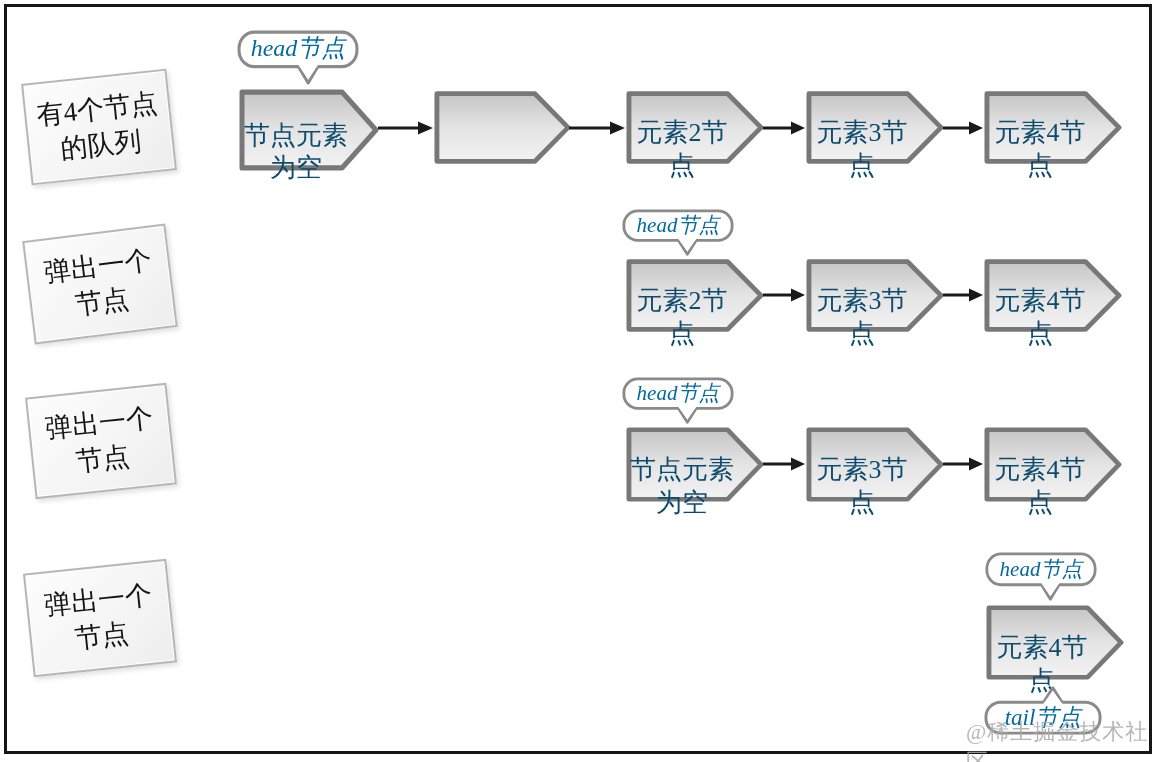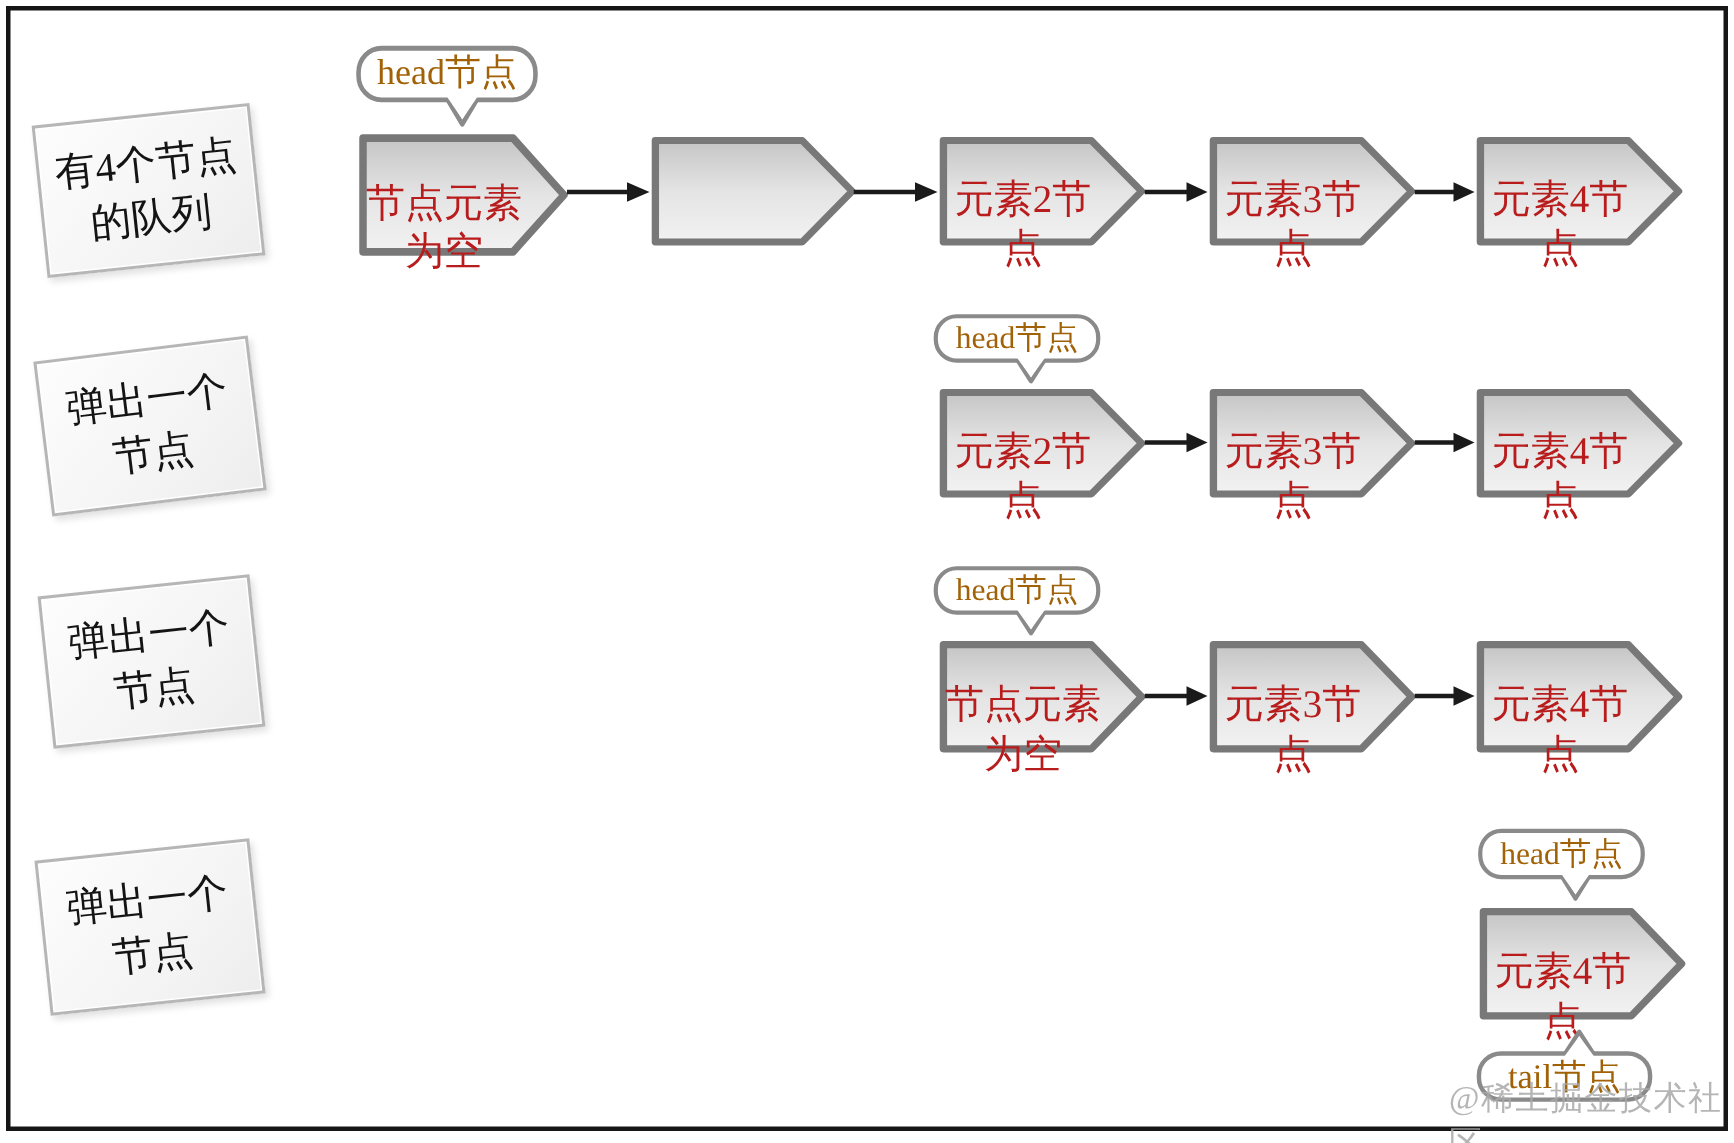--- a/index.html
+++ b/index.html
@@ -22,30 +22,30 @@
   }
   .card span{
     white-space:pre-line;text-align:center;font-size:27px;line-height:1.35;color:#141414;
   }
   
   .pent{position:absolute;}
   .pent svg{position:absolute;left:0;top:0;width:100%;height:100%;}
   .pent-label{
     position:absolute;left:0;top:0;right:26px;bottom:0;
     display:flex;align-items:center;justify-content:center;
-    font-size:26px;line-height:1.25;color:#b91c1c;white-space:pre-line;text-align:center;margin-top:44px;
+    font-size:26px;line-height:1.25;color:#0c4a6e;white-space:pre-line;text-align:center;margin-top:44px;
   }
   
   .bub{position:absolute;}
   .bub svg{position:absolute;left:0;top:0;width:100%;height:100%;overflow:visible;}
   .bub.up svg{transform:scaleY(-1);}
   .bub-label{
     position:absolute;left:0;right:0;top:0;height:66%;
     display:flex;align-items:center;justify-content:center;
-    font-size:21px;color:#a16207;
+    font-size:21px;color:#0369a1;font-style:italic;
   }
   .bub.big .bub-label{font-size:24px;}
   .bub.up .bub-label{top:auto;bottom:0;height:70%;font-size:23px;}
   
   .arrow{position:absolute;height:18px;}
   .arrow line{stroke:#1a1a1a;stroke-width:3;}
   .arrow polygon{fill:#1a1a1a;}
   
   .watermark{
     position:absolute;left:966px;top:717px;font-size:22px;letter-spacing:1px;

